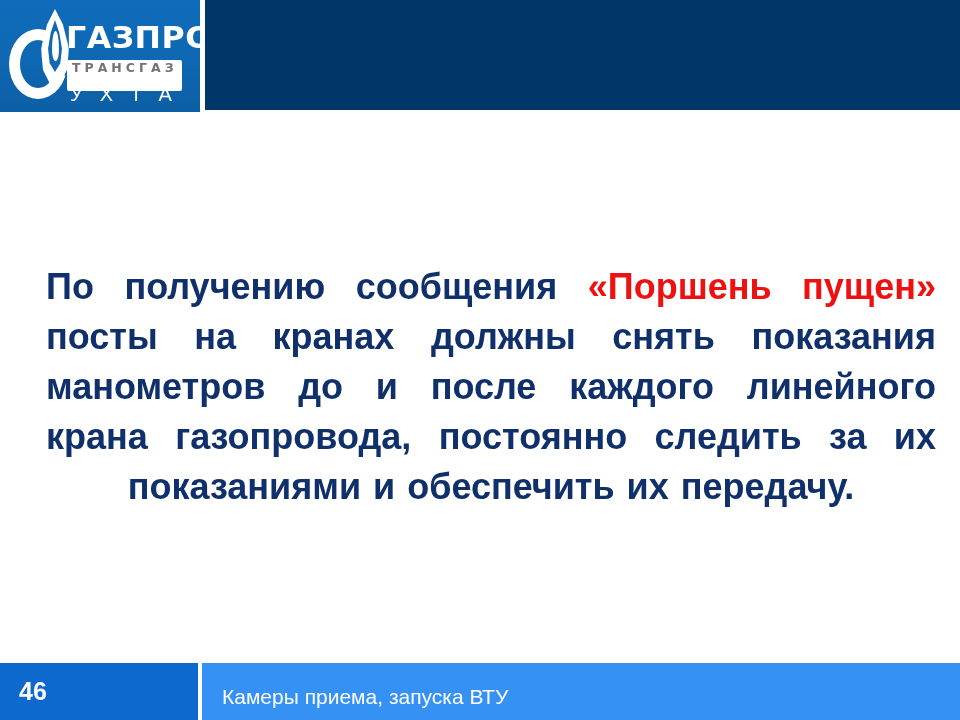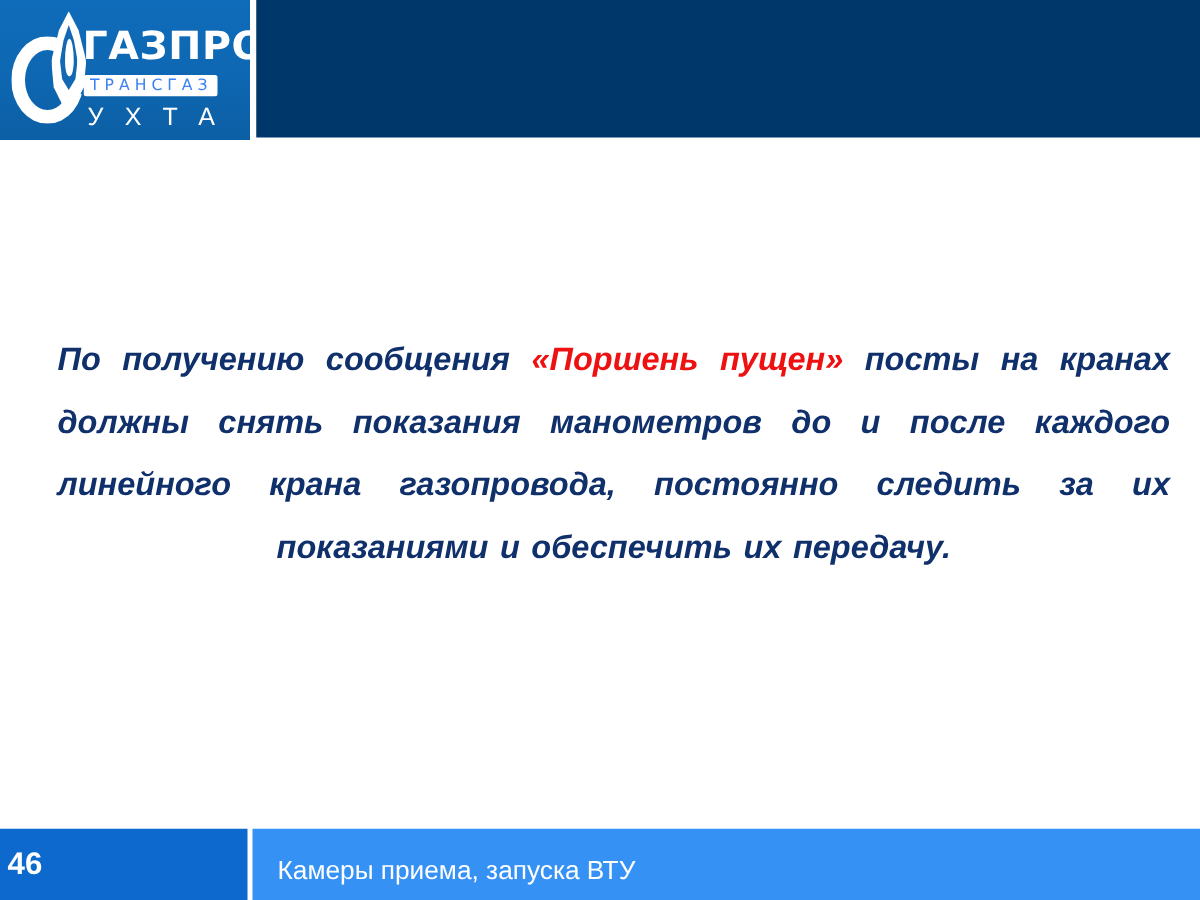--- a/index.html
+++ b/index.html
@@ -120,25 +120,25 @@
     font-family: "DejaVu Sans", sans-serif;
     transform: scaleX(1.02);
     transform-origin: left center;
     white-space: nowrap;
   }
   .logo-sub {
     position: absolute;
     left: 67px;
     top: 60px;
     background: #ffffff;
-    color: #3b82f6;
+    color: #737373;
     font-size: 12.5px;
-    font-weight: normal;
+    font-weight: bold;
     letter-spacing: 4px;
-    padding: 2px 4px 2px 5px;
+    padding: 2px 4px 16px 5px;
     border-radius: 2px;
     line-height: 1;
     font-family: "DejaVu Sans", sans-serif;
     white-space: nowrap;
   }
   .logo-city {
     position: absolute;
     left: 70px;
     top: 84px;
     color: #ffffff;
@@ -152,28 +152,27 @@
   
   .content {
     position: absolute;
     left: 46px;
     top: 262px;
     width: 890px;
   }
   .para {
     margin: 0;
     color: #10306b;
-    font-size: 26px;
+    font-size: 36px;
     font-weight: bold;
     line-height: 50px;
     text-align: justify;
     text-align-last: center;
     font-family: "Liberation Sans", sans-serif;
     word-spacing: 2px;
-    font-style: italic;
   }
   .hl {
     color: #ee1111;
   }
 
   
   .footer {
     position: absolute;
     left: 0;
     bottom: 0;
@@ -187,21 +186,21 @@
     width: 198px;
     height: 57px;
     background: #0d69cd;
     display: flex;
     align-items: center;
   }
   .footer-num {
     color: #ffffff;
     font-size: 25px;
     font-weight: bold;
-    margin-left: 6px;
+    margin-left: 19px;
     line-height: 1;
     font-family: "Liberation Sans", sans-serif;
   }
   .footer-title-box {
     position: absolute;
     left: 202px;
     top: 0;
     width: 758px;
     height: 67px;
     background: #3691f5;

